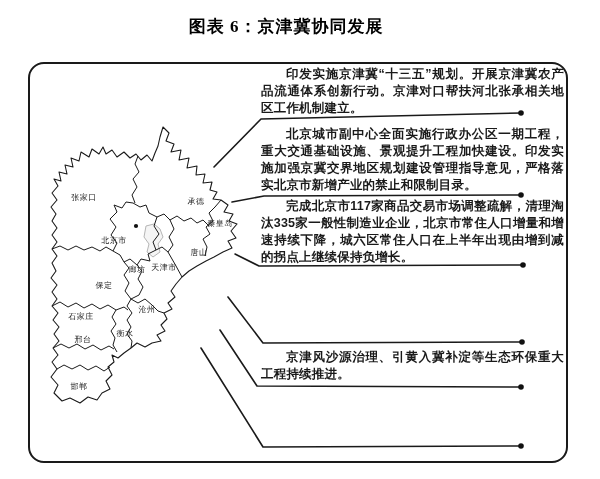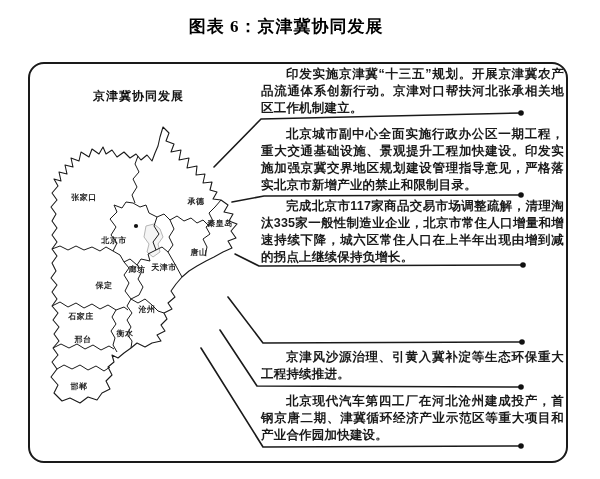--- a/index.html
+++ b/index.html
@@ -16,21 +16,21 @@
     position:absolute;left:28px;top:62px;width:536px;height:397px;
     border:2px solid #1a1a1a;border-radius:16px;background:#fff;
   }
   .overlay{position:absolute;left:0;top:0;width:600px;height:479px;pointer-events:none;}
   .map-label{
     position:absolute;left:93px;top:88px;
     font-size:12px;font-weight:bold;letter-spacing:1px;color:#111;white-space:nowrap;
   }
   .city{
     position:absolute;transform:translate(-50%,-50%);
-    font-size:8px;font-weight:bold;color:#222;white-space:nowrap;letter-spacing:0.5px;
+    font-size:8px;font-weight:normal;color:#222;white-space:nowrap;letter-spacing:0.5px;
   }
   .callout{
     position:absolute;left:261px;width:303px;
     font-size:12.5px;font-weight:bold;line-height:17px;letter-spacing:0.2px;
     text-align:justify;text-indent:2em;color:#1a1a1a;
   }
   .co1{top:66px;}  .co2{top:126px;} .co3{top:198px;}
   .co4{top:272px;} .co5{top:349px;} .co6{top:393px;}
 </style>
 </head>
@@ -79,21 +79,20 @@
     <g fill="#111">
       <circle cx="521" cy="113" r="2.8"></circle>
       <circle cx="521" cy="195" r="2.8"></circle>
       <circle cx="523" cy="265" r="2.8"></circle>
       <circle cx="522" cy="342" r="2.8"></circle>
       <circle cx="521" cy="387" r="2.8"></circle>
       <circle cx="521" cy="446" r="2.8"></circle>
     </g>
   </svg>
 
-  <div class="map-label">京津冀协同发展</div>
 
   <div id="city-labels">
       <span class="city" style="left: 84px; top: 197px;">张家口</span>
       <span class="city" style="left: 196px; top: 201px;">承德</span>
       <span class="city" style="left: 220px; top: 223px;">秦皇岛</span>
       <span class="city" style="left: 114px; top: 240px; text-align: center;">北京市</span>
       <span class="city" style="left: 199px; top: 252px;">唐山</span>
       <span class="city" style="left: 164px; top: 267px;">天津市</span>
       <span class="city" style="left: 137px; top: 269px;">廊坊</span>
       <span class="city" style="left: 104px; top: 285px;">保定</span>
@@ -101,15 +100,14 @@
       <span class="city" style="left: 81px; top: 316px;">石家庄</span>
       <span class="city" style="left: 125px; top: 333px;">衡水</span>
       <span class="city" style="left: 83px; top: 339px;">邢台</span>
       <span class="city" style="left: 79px; top: 386px;">邯郸</span>
     </div>
 
   <div class="callout co1">印发实施京津冀“十三五”规划。开展京津冀农产品流通体系创新行动。京津对口帮扶河北张承相关地区工作机制建立。</div>
   <div class="callout co2">北京城市副中心全面实施行政办公区一期工程，重大交通基础设施、景观提升工程加快建设。印发实施加强京冀交界地区规划建设管理指导意见，严格落实北京市新增产业的禁止和限制目录。</div>
   <div class="callout co3">完成北京市117家商品交易市场调整疏解，清理淘汰335家一般性制造业企业，北京市常住人口增量和增速持续下降，城六区常住人口在上半年出现由增到减的拐点上继续保持负增长。</div>
   <div class="callout co5">京津风沙源治理、引黄入冀补淀等生态环保重大工程持续推进。</div>
-  <div class="callout co6">北京现代汽车第四工厂在河北沧州建成投产，首钢京唐二期、津冀循环经济产业示范区等重大项目和产业合作园加快建设。</div>
 
 </div>
 
 </body></html>

